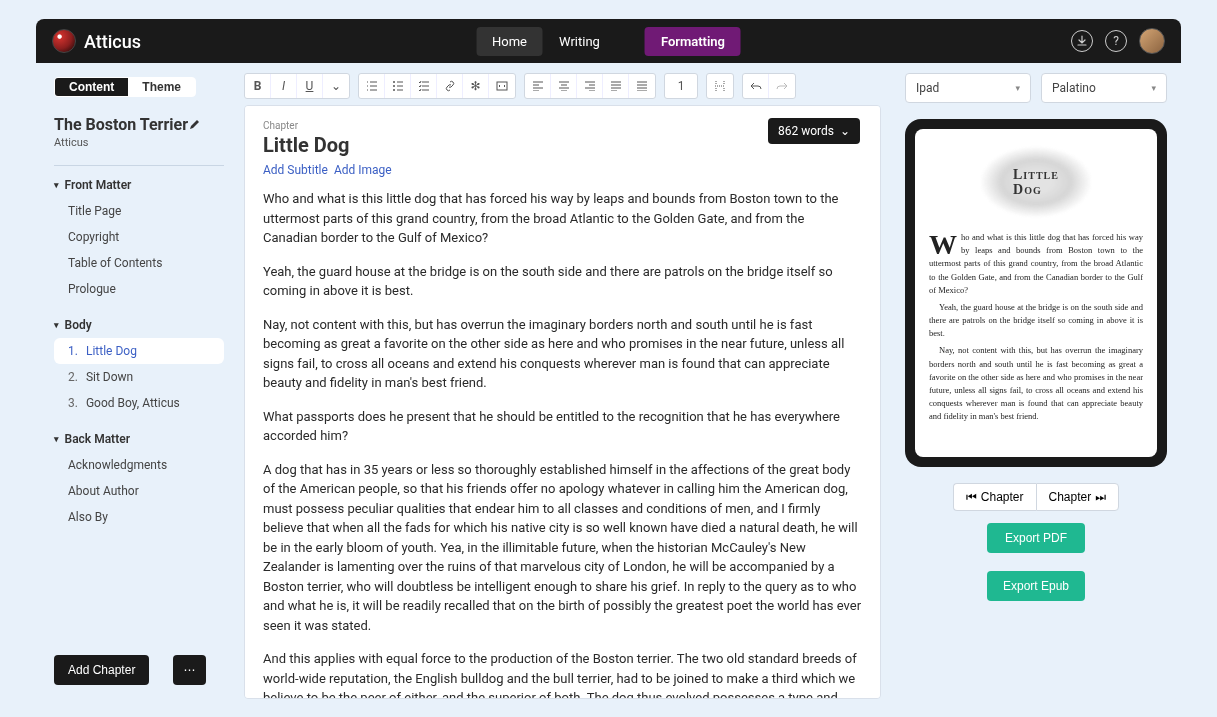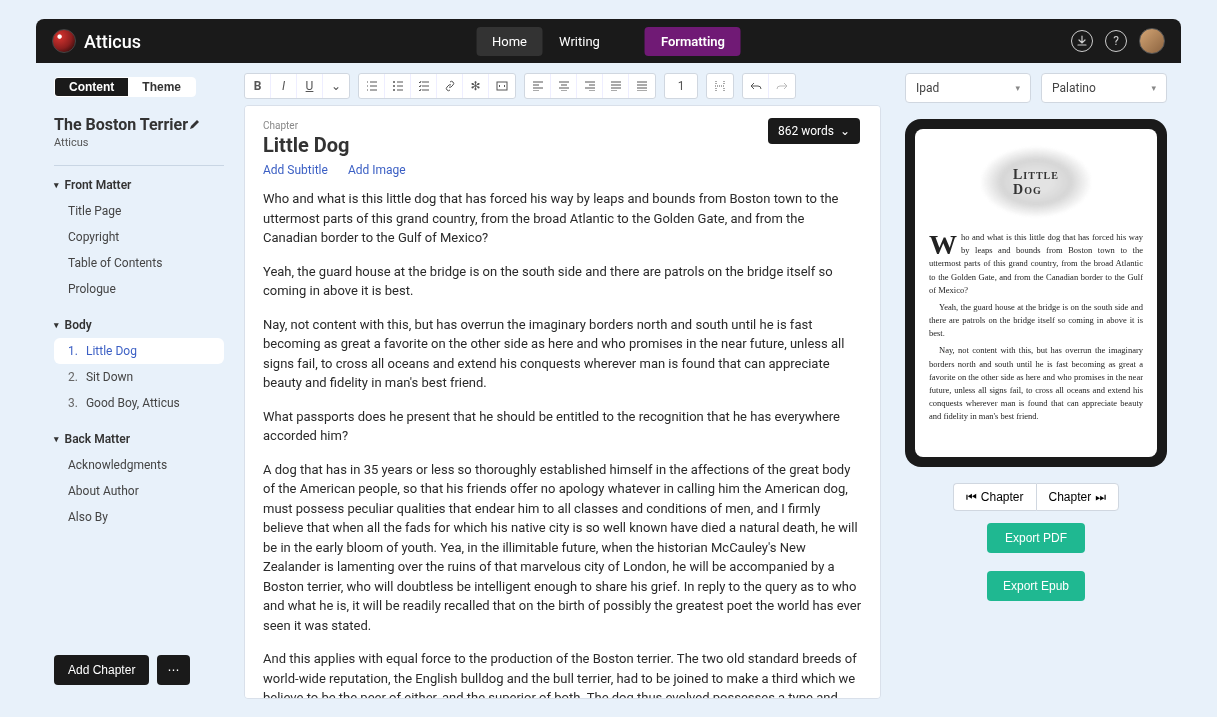--- a/index.html
+++ b/index.html
@@ -30,35 +30,35 @@
 .edit-ic { cursor: pointer; color: #333; }
 .author { font-size: 11px; color: #555; margin-bottom: 10px; }
 .divider { border: none; border-top: 1px solid #c9d6e4; margin: 6px 0 12px; }
 .section-hdr { display: flex; align-items: center; gap: 6px; font-weight: 600; font-size: 12px; cursor: pointer; margin-bottom: 6px; }
 .section-hdr .chev { font-size: 9px; }
 .section-items { margin-bottom: 16px; }
 .sb-item { padding: 6px 8px 6px 14px; font-size: 12px; color: #444; cursor: pointer; border-radius: 4px; }
 .sb-item.selected { background: #fff; color: #3b5fc4; border-radius: 6px; }
 .sb-item .num { margin-right: 8px; color: #666; }
 .sb-item.selected .num { color: #3b5fc4; }
-.add-chapter-row { margin-top: auto; display: flex; gap: 8px; }
+.add-chapter-row { margin-top: auto; display: flex; gap: 24px; }
 .add-chapter { background: #1a1a1a; color: #fff; border: none; padding: 8px 14px; border-radius: 4px; font-size: 12px; cursor: pointer; }
 .more-btn { background: #1a1a1a; color: #fff; border: none; padding: 8px 10px; border-radius: 4px; cursor: pointer; font-size: 12px; letter-spacing: 1px; }
 
 
 .editor-col { flex: 1; display: flex; flex-direction: column; padding: 10px 0 0; min-width: 0; }
 .toolbar { display: flex; gap: 0; padding: 0 10px 6px; align-items: center; }
 .tgroup { display: flex; border: 1px solid #d0d7e0; background: #fff; border-radius: 3px; margin-right: 8px; }
 .tbtn { width: 26px; height: 24px; display: flex; align-items: center; justify-content: center; font-size: 12px; color: #555; cursor: pointer; border-right: 1px solid #eef; }
 .tbtn:last-child { border-right: none; }
 .tbtn.wide { width: 32px; }
 .editor-card { background: #fff; margin: 0 10px; border: 1px solid #d9e0ea; border-radius: 4px; padding: 14px 18px; position: relative; overflow-y: auto; flex: 1; }
 .chapter-label { font-size: 10px; color: #888; }
 .chapter-title { font-size: 20px; font-weight: 700; margin: 2px 0 6px; }
-.sub-links { display: flex; gap: 20px; font-size: 12px; margin-bottom: 12px; }
+.sub-links { display: flex; gap: 6px; font-size: 12px; margin-bottom: 12px; }
 .sub-links span { color: #3b5fc4; cursor: pointer; }
 .word-badge { position: absolute; top: 12px; right: 20px; background: #1a1a1a; color: #fff; padding: 6px 10px; border-radius: 4px; font-size: 12px; display: flex; align-items: center; gap: 6px; cursor: pointer; }
 .content p { font-size: 13px; line-height: 1.5; margin-bottom: 14px; color: #2a2a2a; }
 
 
 .preview-col { width: 290px; padding: 10px 14px 14px; display: flex; flex-direction: column; align-items: center; }
 .preview-selects { display: flex; gap: 10px; width: 100%; margin-bottom: 16px; }
 .sel { flex: 1; background: #fff; border: 1px solid #d0d7e0; border-radius: 4px; padding: 7px 10px; display: flex; justify-content: space-between; align-items: center; cursor: pointer; font-size: 12px; color: #444; }
 .sel .chev { color: #888; font-size: 9px; }
 .device { width: 262px; height: 348px; background: #1a1a1a; border-radius: 16px; padding: 10px; position: relative; }

